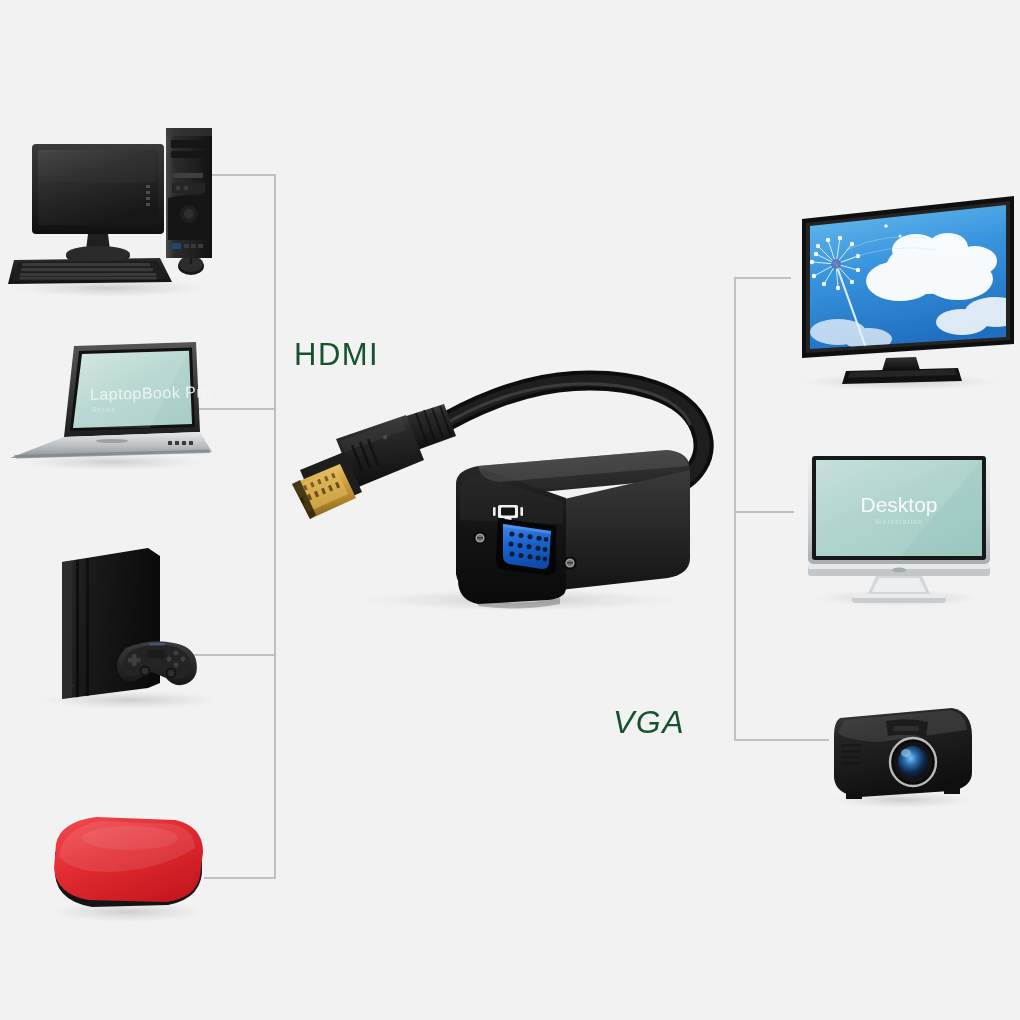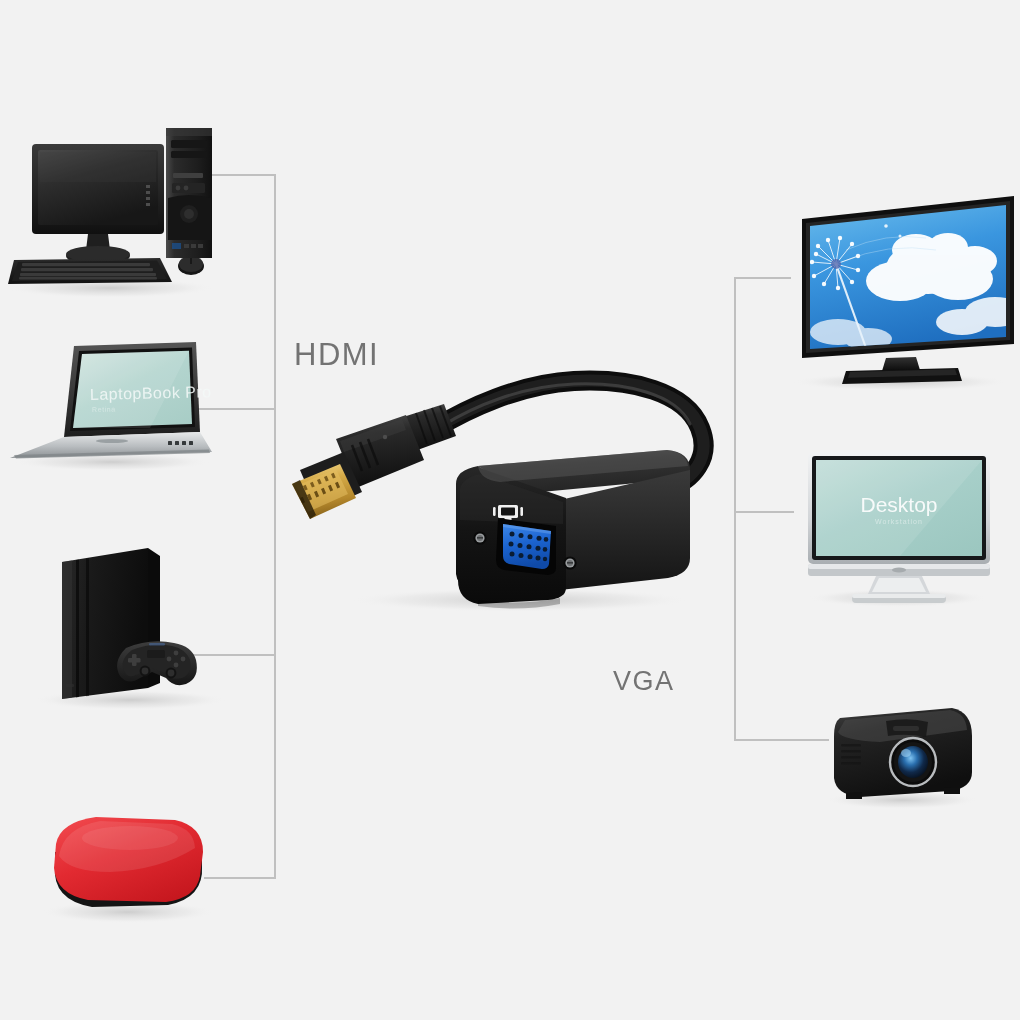--- a/index.html
+++ b/index.html
@@ -7,28 +7,28 @@
   body{
     width:1020px;height:1020px;
     background:#f2f2f2;
     font-family:"Liberation Sans", sans-serif;
     overflow:hidden;
     position:relative;
   }
   #stage{position:absolute;left:0;top:0;width:1020px;height:1020px;}
   .abs{position:absolute;}
   .lbl{
-    color:#737373;
+    color:#14532d;
     font-weight:300;
     letter-spacing:1.5px;
     white-space:nowrap;
     font-family:"Liberation Sans", sans-serif;
   }
   #hdmi-label{left:294px;top:337px;font-size:31px;}
-  #vga-label{left:613px;top:666px;font-size:27px;}
+  #vga-label{left:613px;top:704px;font-size:32px;font-style:italic;}
   svg.layer{position:absolute;left:0;top:0;width:1020px;height:1020px;overflow:visible;}
   .nofill{fill:none;}
 </style>
 </head>
 <body>
 
 <div id="stage">
 
   <svg class="layer">
     <g stroke="#c0c0c0" stroke-width="2" fill="none" stroke-linecap="square">

